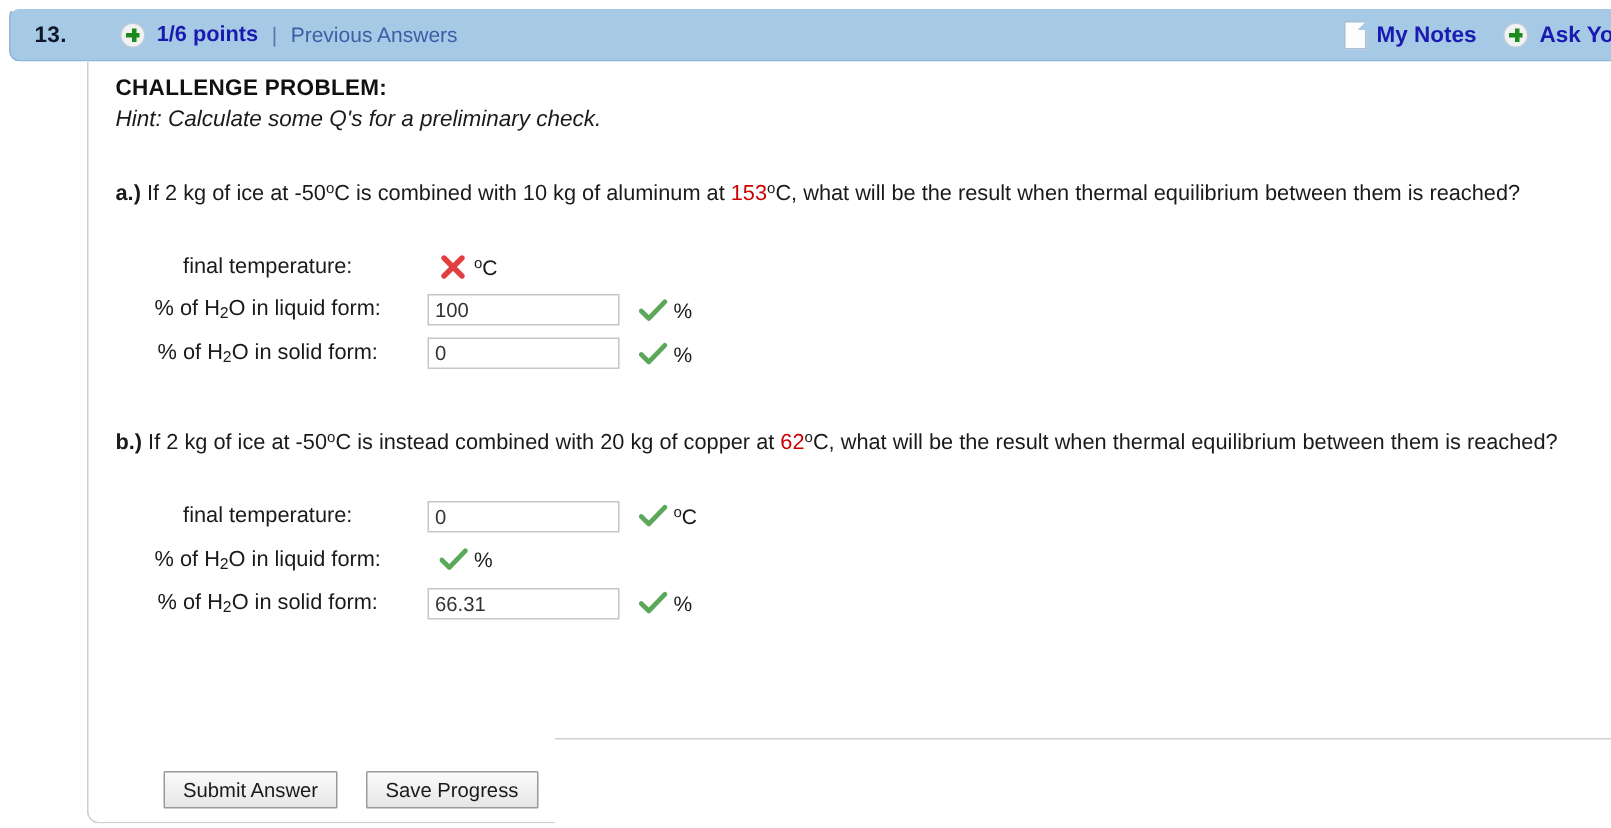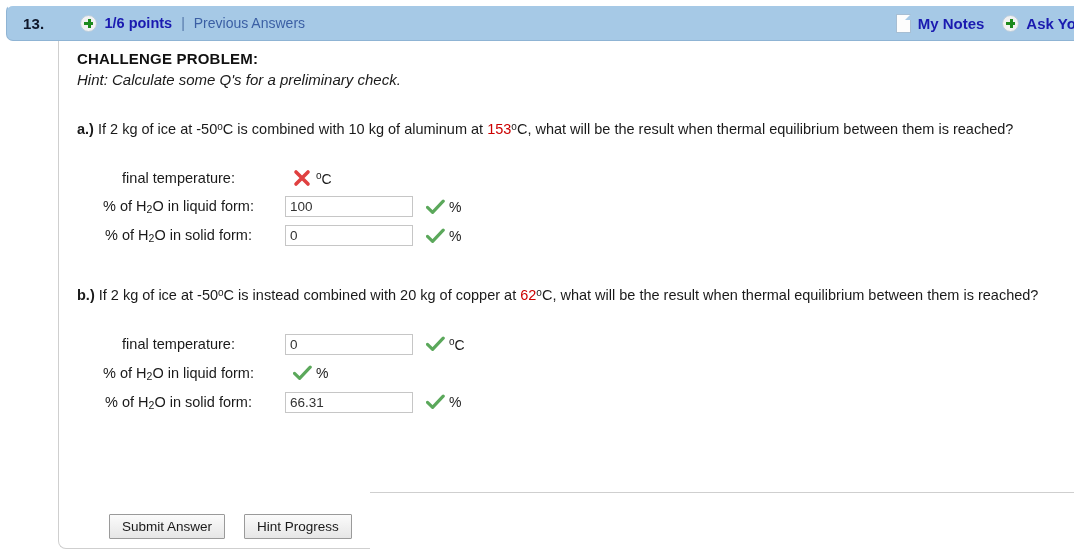--- a/index.html
+++ b/index.html
@@ -311,16 +311,16 @@
               </svg>
             </span>
             <span class="unit">%</span>
           </div>
         </div>
       </div>
   </div>
 
   <div class="btnrow">
     <button class="btn">Submit Answer</button>
-    <button class="btn">Hint Progress</button>
+    <button class="btn">Save Progress</button>
   </div>
 
 </div>
 
 </body></html>

